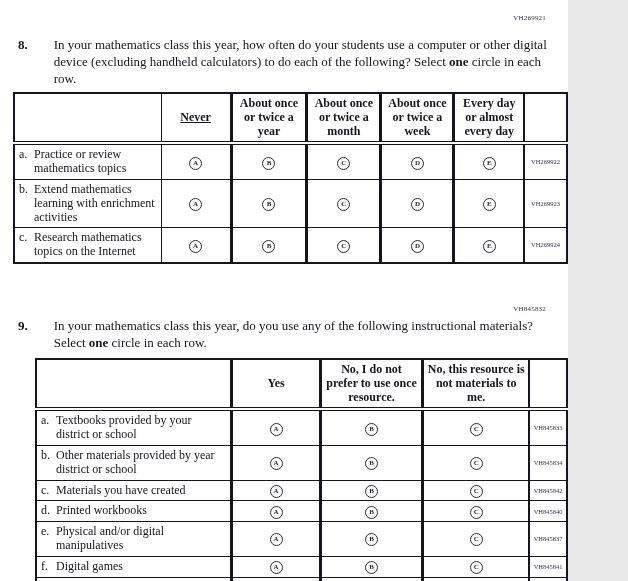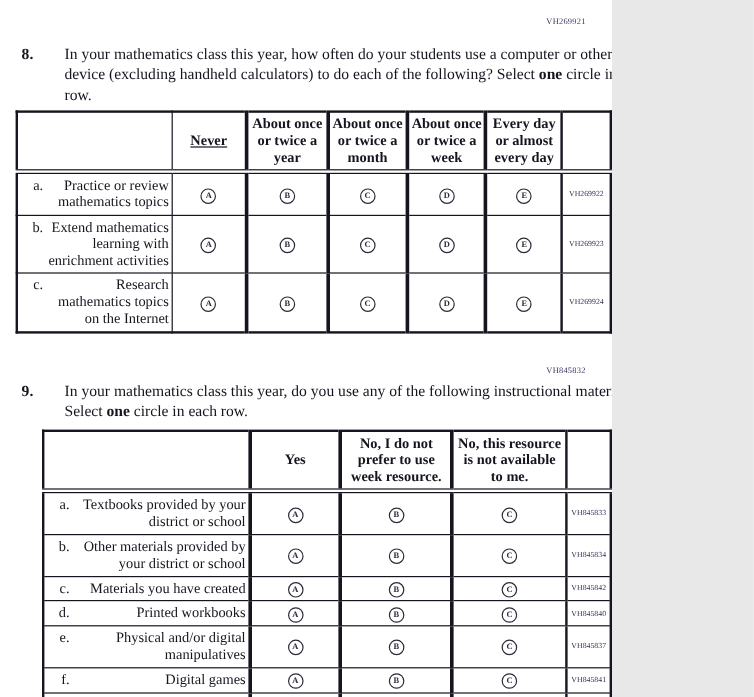--- a/index.html
+++ b/index.html
@@ -1,22 +1,23 @@
 <!DOCTYPE html>
 <html><head>
 <meta charset="utf-8">
 <style>
   html,body{margin:0;padding:0;background:#e8e8e8;}
   .page{
     position:relative;
-    width:510px;height:581px;
+    width:556px;height:581px;
     background:#ffffff;
     font-family:"Liberation Serif", serif;
     color:#15151f;
     overflow:hidden;
+    padding-left:12px;
   }
   .code{
     position:absolute;
     font-size:7px;
     color:#34345a;
     letter-spacing:0.2px;
   }
   .pos-code8{top:14px;right:22px;}
   .pos-code9{top:305px;right:22px;}
   .qblock{
@@ -54,21 +55,21 @@
   }
   .thickL{border-left:3px solid #15151f;}
   #t8 .first{border-left-width:1px;text-decoration:underline;}
   .codecell{
     border-left:2px solid #15151f;
     text-align:center;
     font-size:6.5px;
     color:#34345a;
     padding:1px;
   }
-  .lblcell{text-align:right;padding:3px 2px 3px 4px;text-decoration:underline;}
+  .lblcell{text-align:left;padding:3px 2px 3px 4px;text-decoration:underline;}
   .letter{display:inline-block;width:15px;vertical-align:top;}
   .ltext{display:inline-block;width:calc(100% - 17px);vertical-align:top;}
   .optcell{text-align:center;}
   .circle{
     display:inline-block;
     width:11px;height:11px;
     line-height:11px;
     border:1px solid #2a2a38;
     border-radius:50%;
     font-size:7px;
@@ -155,35 +156,35 @@
       <col style="width:227px">
         <col style="width:105px">
         <col style="width:115px">
       <col style="width:120px">
         <col style="width:39px">
     </colgroup>
     <thead>
       <tr>
         <th class="lblcell"></th>
         <th class="optcell thickL">Yes</th>
-        <th class="optcell thickL">No, I do not prefer to use week resource.</th>
-        <th class="optcell thickL">No, this resource is not available to me.</th>
+        <th class="optcell thickL">No, I do not prefer to use once resource.</th>
+        <th class="optcell thickL">No, this resource is not materials to me.</th>
         <th class="codecell"></th>
       </tr>
     </thead>
     <tbody>
         <tr>
           <td class="lblcell"><span class="letter">a.</span><span class="ltext">Textbooks provided by your district or school</span></td>
           <td class="optcell thickL first"><span class="circle">A</span></td>
           <td class="optcell thickL"><span class="circle">B</span></td>
           <td class="optcell thickL"><span class="circle">C</span></td>
           <td class="codecell">VH845833</td>
         </tr>
         <tr>
-          <td class="lblcell"><span class="letter">b.</span><span class="ltext">Other materials provided by your district or school</span></td>
+          <td class="lblcell"><span class="letter">b.</span><span class="ltext">Other materials provided by year district or school</span></td>
           <td class="optcell thickL first"><span class="circle">A</span></td>
           <td class="optcell thickL"><span class="circle">B</span></td>
           <td class="optcell thickL"><span class="circle">C</span></td>
           <td class="codecell">VH845834</td>
         </tr>
         <tr>
           <td class="lblcell"><span class="letter">c.</span><span class="ltext">Materials you have created</span></td>
           <td class="optcell thickL first"><span class="circle">A</span></td>
           <td class="optcell thickL"><span class="circle">B</span></td>
           <td class="optcell thickL"><span class="circle">C</span></td>

